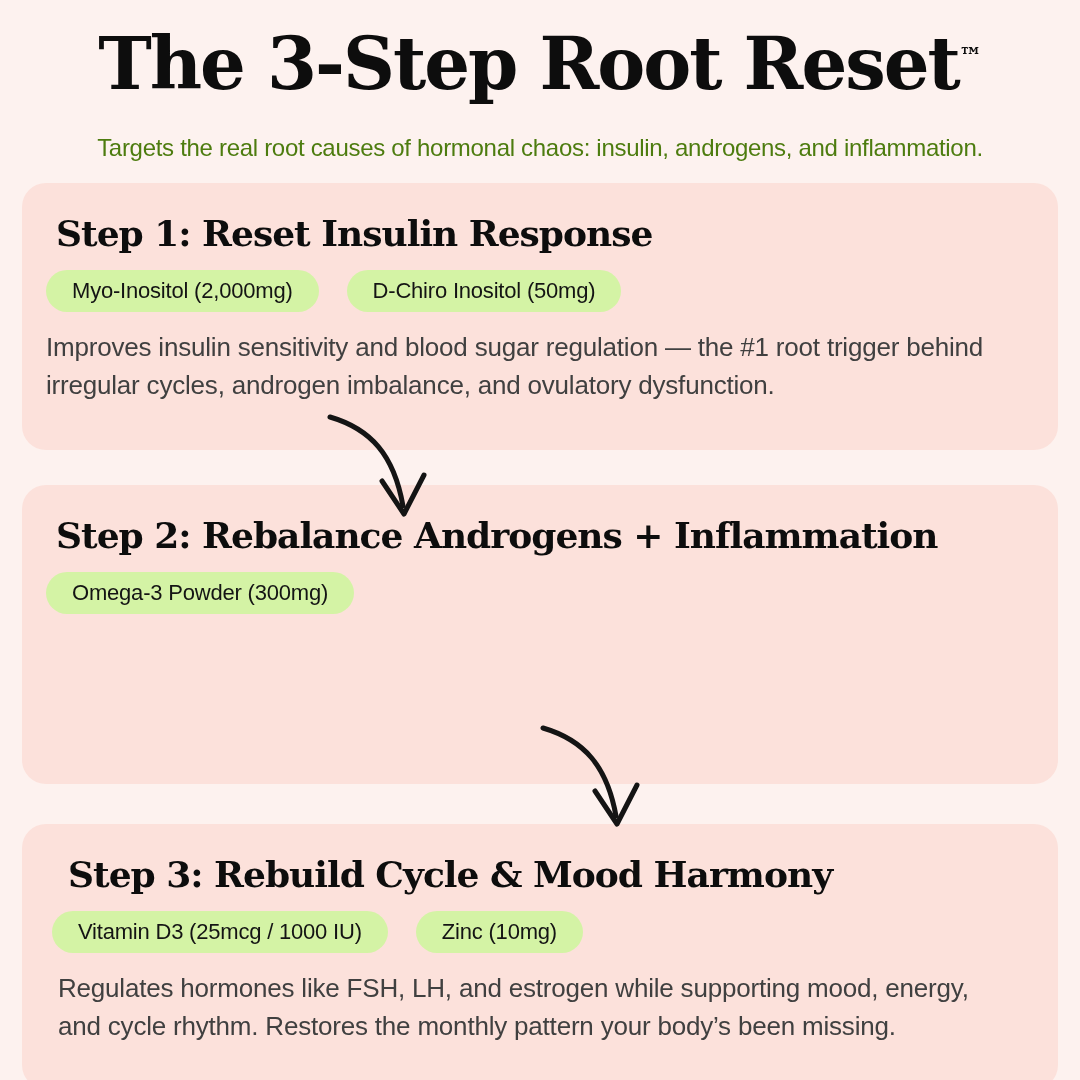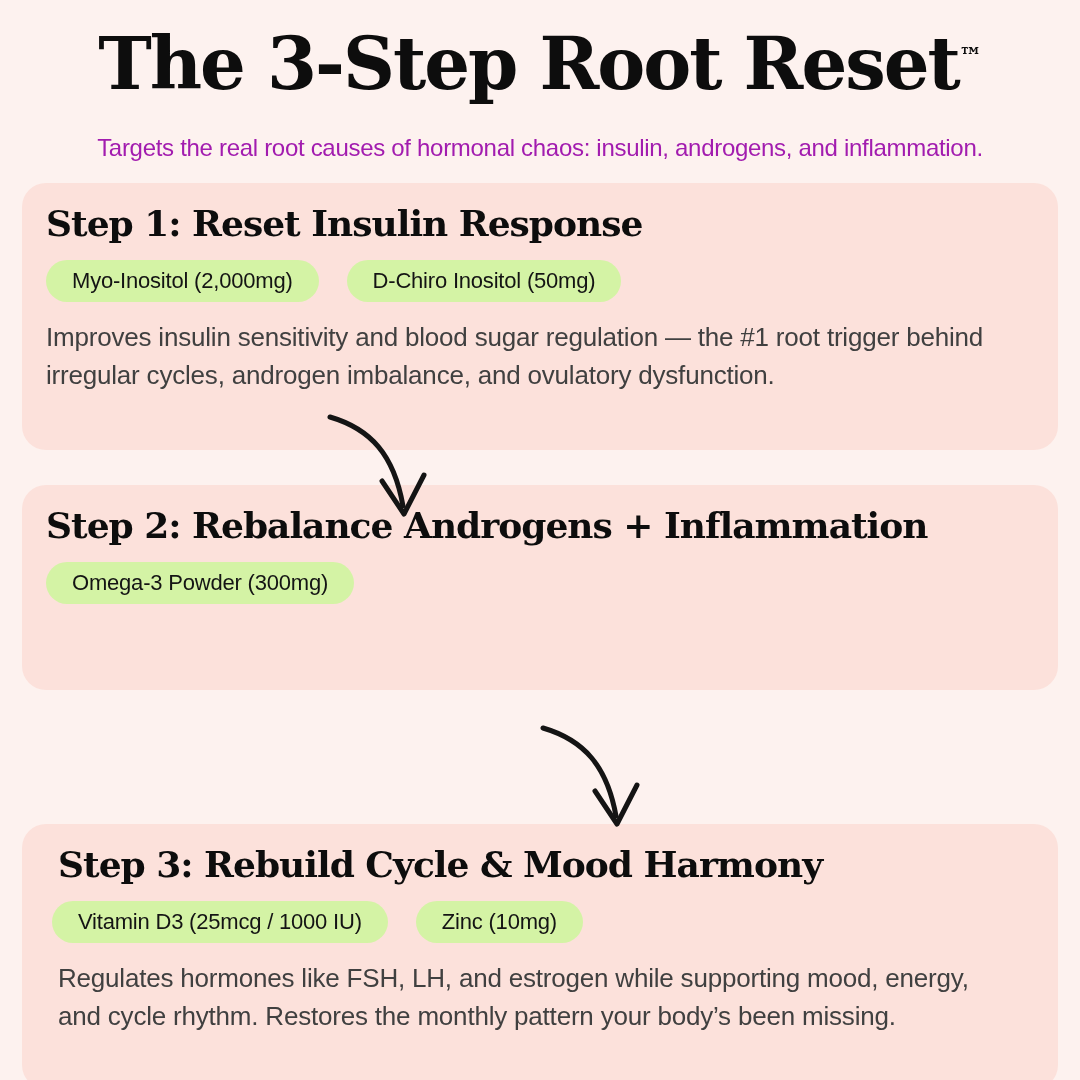--- a/index.html
+++ b/index.html
@@ -30,41 +30,41 @@
     letter-spacing:0;
     vertical-align:super;
     font-weight:700;
   }
   .subtitle{
     position:absolute;top:134px;left:0;width:1080px;
     text-align:center;
     font-size:24px;
     letter-spacing:-0.3px;
     margin:0;
-    color:#a21caf;
+    color:#4d7c0f;
   }
 
   
   .card{
     position:absolute;left:22px;width:1036px;
     background:#fce1db;
     border-radius:24px;
     box-sizing:border-box;
     padding:18px 24px;
   }
   .card1{top:183px;height:267px;}
-  .card2{top:485px;height:205px;}
+  .card2{top:485px;height:299px;}
   .card3{top:824px;height:265px;}
 
   .step-heading{
     font-family:"DejaVu Serif", serif;
     font-weight:700;
     font-size:36px;
     letter-spacing:-1px;
-    margin:0;
+    margin:10px;
     color:#0d0d0d;
     line-height:1.25;
   }
   .card3 .step-heading{padding-left:12px;}
 
   .pill-row{
     display:flex;
     gap:28px;
     margin-top:14px;
     align-items:flex-start;

